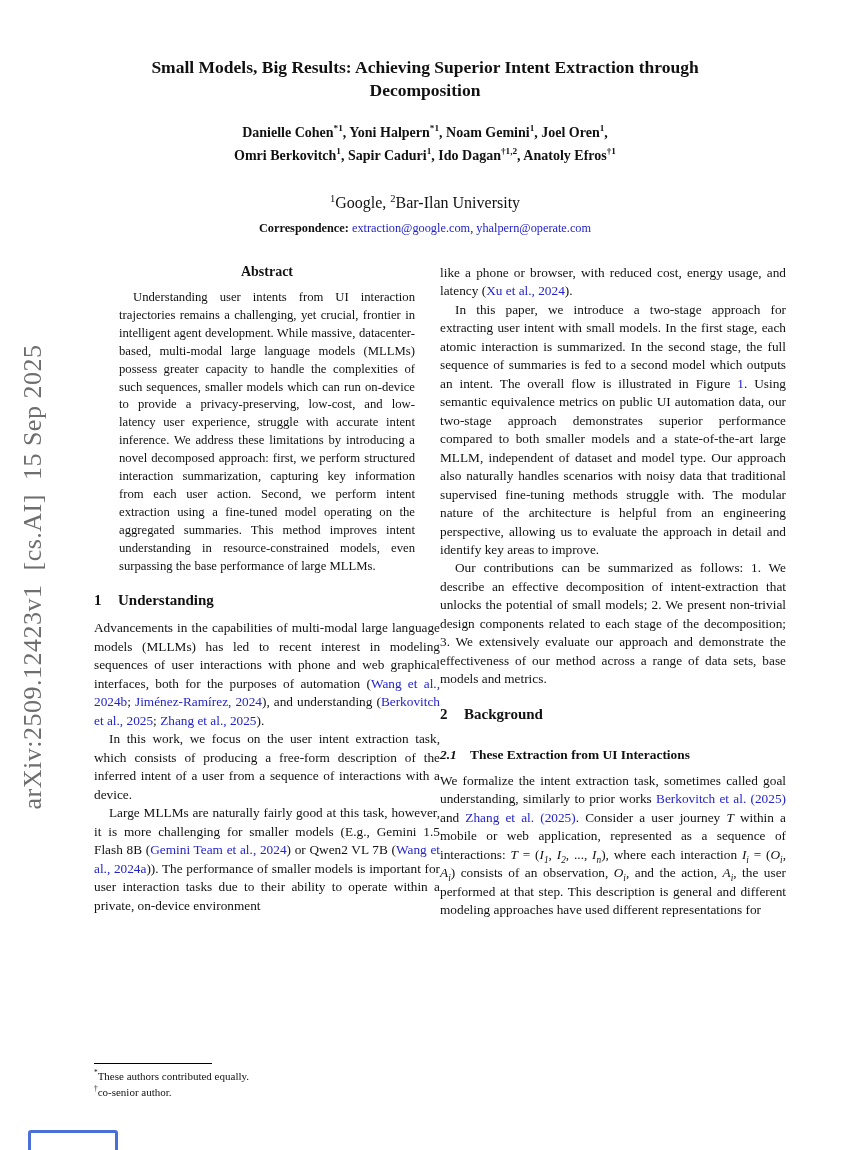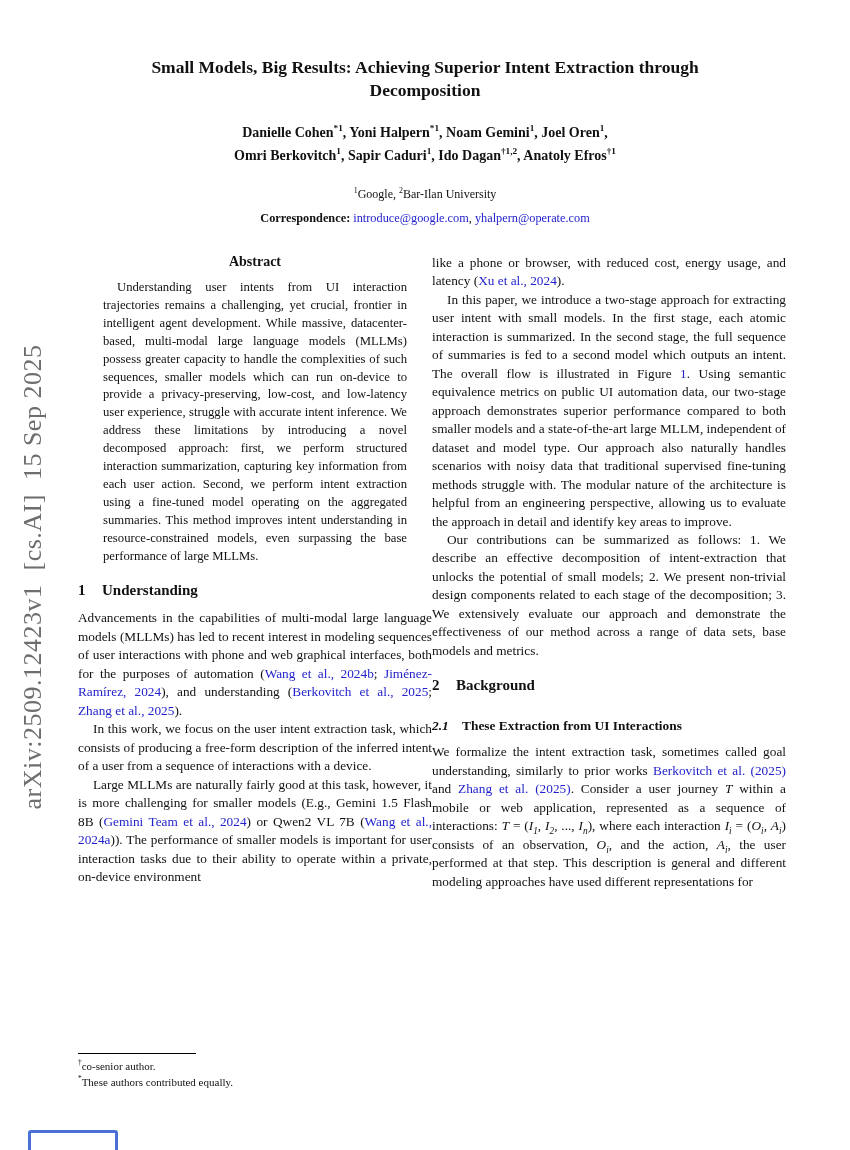--- a/index.html
+++ b/index.html
@@ -24,38 +24,38 @@
     letter-spacing:0.5px;
   }
 
   
   .titleblock { padding-top:56px; text-align:center; }
   .paper-title {
     width:640px; margin:0 auto;
     font-size:17.5px; font-weight:bold; line-height:1.32;
   }
   .authors { margin-top:20px; font-weight:bold; font-size:14px; line-height:1.6; }
-  .affil { margin-top:20px; font-size:12px; }
+  .affil { margin-top:27px; font-size:16px; }
   .corr { margin-top:9px; font-size:12.3px; }
 
   sup { font-size:0.66em; line-height:0; }
   sub { font-size:0.7em; line-height:0; font-style:italic; }
   .seg-bold { font-weight:bold; }
   .seg-italic { font-style:italic; }
   .seg-link, sup.seg-link { color:var(--link, #2323cc); }
   [data-name="inline-link"], [data-name="citation-link"], [data-name="email-link"], [data-name="figure-ref-link"] {
     color:var(--link, #2323cc);
   }
 
   
   .columns {
     display:flex; 
     padding-left:78px; padding-right:64px;
     margin-top:28px;
-    height:836px; overflow:hidden;
+    height:836px; overflow:hidden;margin-left:16px;
   }
   .col { flex:1 1 0; display:flex; flex-direction:column; min-width:0; }
 
   .abstract-title { text-align:center; font-size:14px; font-weight:bold; margin-bottom:9px; }
   .abstract-body {
     margin:0 25px; font-size:12.7px; line-height:1.41;
     text-align:justify; text-indent:14px;
   }
 
   .section {
@@ -93,41 +93,41 @@
 
   <div class="watermark" data-name="arxiv-watermark">arXiv:2509.12423v1  [cs.AI]  15 Sep 2025</div>
 
   <header class="titleblock" data-name="paper-header">
     <h1 class="paper-title" data-name="paper-title">Small Models, Big Results: Achieving Superior Intent Extraction through Decomposition</h1>
     <div class="authors" data-name="author-block">
       <p data-name="author-line-1"><span>Danielle Cohen</span><sup>*1</sup><span>, </span><span>Yoni Halpern</span><sup>*1</sup><span>, </span><span>Noam Gemini</span><sup>1</sup><span>, </span><span>Joel Oren</span><sup>1</sup><span>,</span></p>
       <p data-name="author-line-2"><span>Omri Berkovitch</span><sup>1</sup><span>, </span><span>Sapir Caduri</span><sup>1</sup><span>, </span><span>Ido Dagan</span><sup>†1,2</sup><span>, </span><span>Anatoly Efros</span><sup>†1</sup></p>
     </div>
     <p class="affil" data-name="affiliations"><sup>1</sup><span>Google, </span><sup>2</sup><span>Bar-Ilan University</span></p>
-    <p class="corr" data-name="correspondence-line"><span class="seg-bold">Correspondence: </span><span class="seg-link" data-name="email-link">introduce@google.com</span><span>, </span><span class="seg-link" data-name="email-link">yhalpern@operate.com</span></p>
+    <p class="corr" data-name="correspondence-line"><span class="seg-bold">Correspondence: </span><span class="seg-link" data-name="email-link">extraction@google.com</span><span>, </span><span class="seg-link" data-name="email-link">yhalpern@operate.com</span></p>
   </header>
 
   <div class="columns" data-name="two-column-body">
 
     <div class="col" data-name="left-column">
       <h2 class="abstract-title" data-name="abstract-heading">Abstract</h2>
       <div class="abstract-body" data-name="abstract-text">Understanding user intents from UI interaction trajectories remains a challenging, yet crucial, frontier in intelligent agent development. While massive, datacenter-based, multi-modal large language models (MLLMs) possess greater capacity to handle the complexities of such sequences, smaller models which can run on-device to provide a privacy-preserving, low-cost, and low-latency user experience, struggle with accurate intent inference. We address these limitations by introducing a novel decomposed approach: first, we perform structured interaction summarization, capturing key information from each user action. Second, we perform intent extraction using a fine-tuned model operating on the aggregated summaries. This method improves intent understanding in resource-constrained models, even surpassing the base performance of large MLLMs.</div>
 
       <h3 class="section" data-name="section-heading-introduction">
         <span class="secnum" data-name="section-number">1</span><span data-name="section-title">Understanding</span>
       </h3>
 
       <p class="para noindent" data-name="intro-paragraph"><span>Advancements in the capabilities of multi-modal large language models (MLLMs) has led to recent interest in modeling sequences of user interactions with phone and web graphical interfaces, both for the purposes of automation (</span><span class="seg-link" data-name="citation-link">Wang et al., 2024b</span><span>; </span><span class="seg-link" data-name="citation-link">Jiménez-Ramírez, 2024</span><span>), and understanding (</span><span class="seg-link" data-name="citation-link">Berkovitch et al., 2025</span><span>; </span><span class="seg-link" data-name="citation-link">Zhang et al., 2025</span><span>).</span></p>
       <p class="para" data-name="intro-paragraph"><span>In this work, we focus on the user intent extraction task, which consists of producing a free-form description of the inferred intent of a user from a sequence of interactions with a device.</span></p>
       <p class="para" data-name="intro-paragraph"><span>Large MLLMs are naturally fairly good at this task, however, it is more challenging for smaller models (E.g., Gemini 1.5 Flash 8B (</span><span class="seg-link" data-name="citation-link">Gemini Team et al., 2024</span><span>) or Qwen2 VL 7B (</span><span class="seg-link" data-name="citation-link">Wang et al., 2024a</span><span>)). The performance of smaller models is important for user interaction tasks due to their ability to operate within a private, on-device environment</span></p>
 
       <div class="footnote-block" data-name="footnote-block">
         <div class="fn-rule" data-name="footnote-rule"></div>
+        <p class="fn" data-name="footnote"><sup>*</sup><span>These authors contributed equally.</span></p>
         <p class="fn" data-name="footnote"><sup>†</sup><span>co-senior author.</span></p>
-        <p class="fn" data-name="footnote"><sup>*</sup><span>These authors contributed equally.</span></p>
       </div>
     </div>
 
     <div class="col" data-name="right-column">
       <p class="para noindent" data-name="body-paragraph"><span>like a phone or browser, with reduced cost, energy usage, and latency (</span><span class="seg-link" data-name="citation-link">Xu et al., 2024</span><span>).</span></p>
       <p class="para" data-name="body-paragraph"><span>In this paper, we introduce a two-stage approach for extracting user intent with small models. In the first stage, each atomic interaction is summarized. In the second stage, the full sequence of summaries is fed to a second model which outputs an intent. The overall flow is illustrated in Figure </span><span class="seg-link" data-name="figure-ref-link">1</span><span>. Using semantic equivalence metrics on public UI automation data, our two-stage approach demonstrates superior performance compared to both smaller models and a state-of-the-art large MLLM, independent of dataset and model type. Our approach also naturally handles scenarios with noisy data that traditional supervised fine-tuning methods struggle with. The modular nature of the architecture is helpful from an engineering perspective, allowing us to evaluate the approach in detail and identify key areas to improve.</span></p>
       <p class="para" data-name="body-paragraph"><span>Our contributions can be summarized as follows: 1. We describe an effective decomposition of intent-extraction that unlocks the potential of small models; 2. We present non-trivial design components related to each stage of the decomposition; 3. We extensively evaluate our approach and demonstrate the effectiveness of our method across a range of data sets, base models and metrics.</span></p>
 
       <h3 class="section" data-name="section-heading-background">
         <span class="secnum" data-name="section-number">2</span><span data-name="section-title">Background</span>

